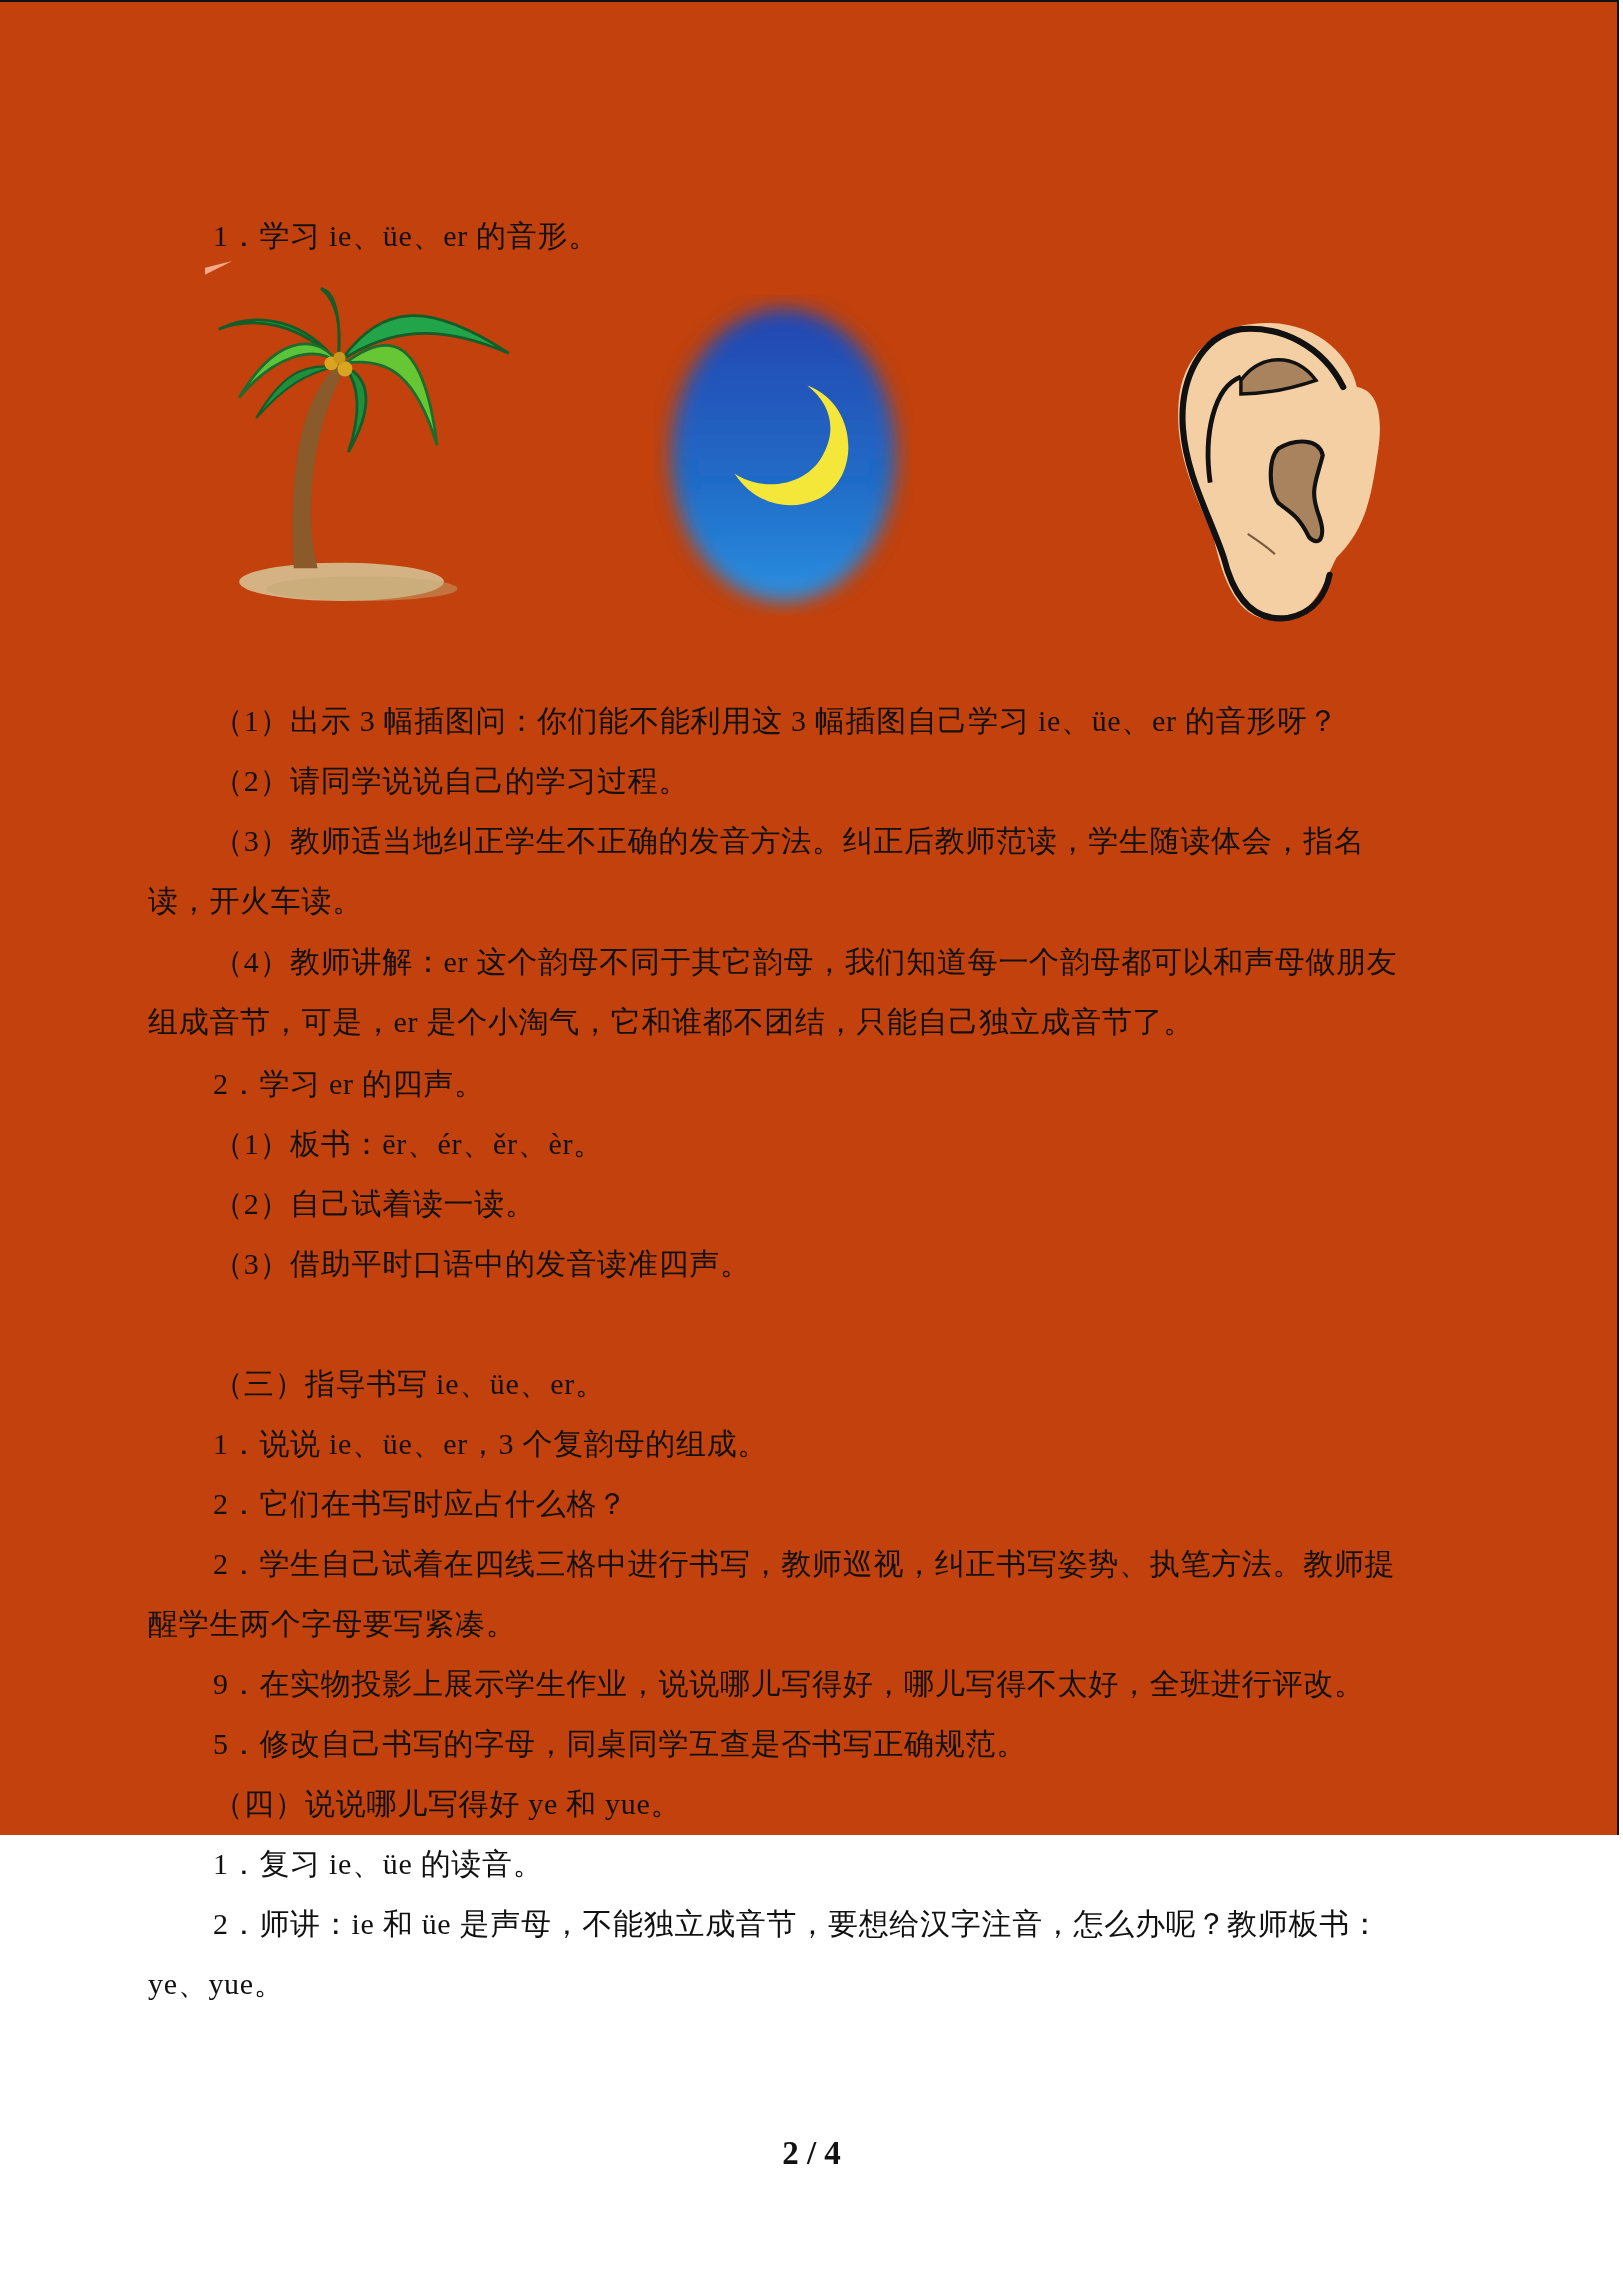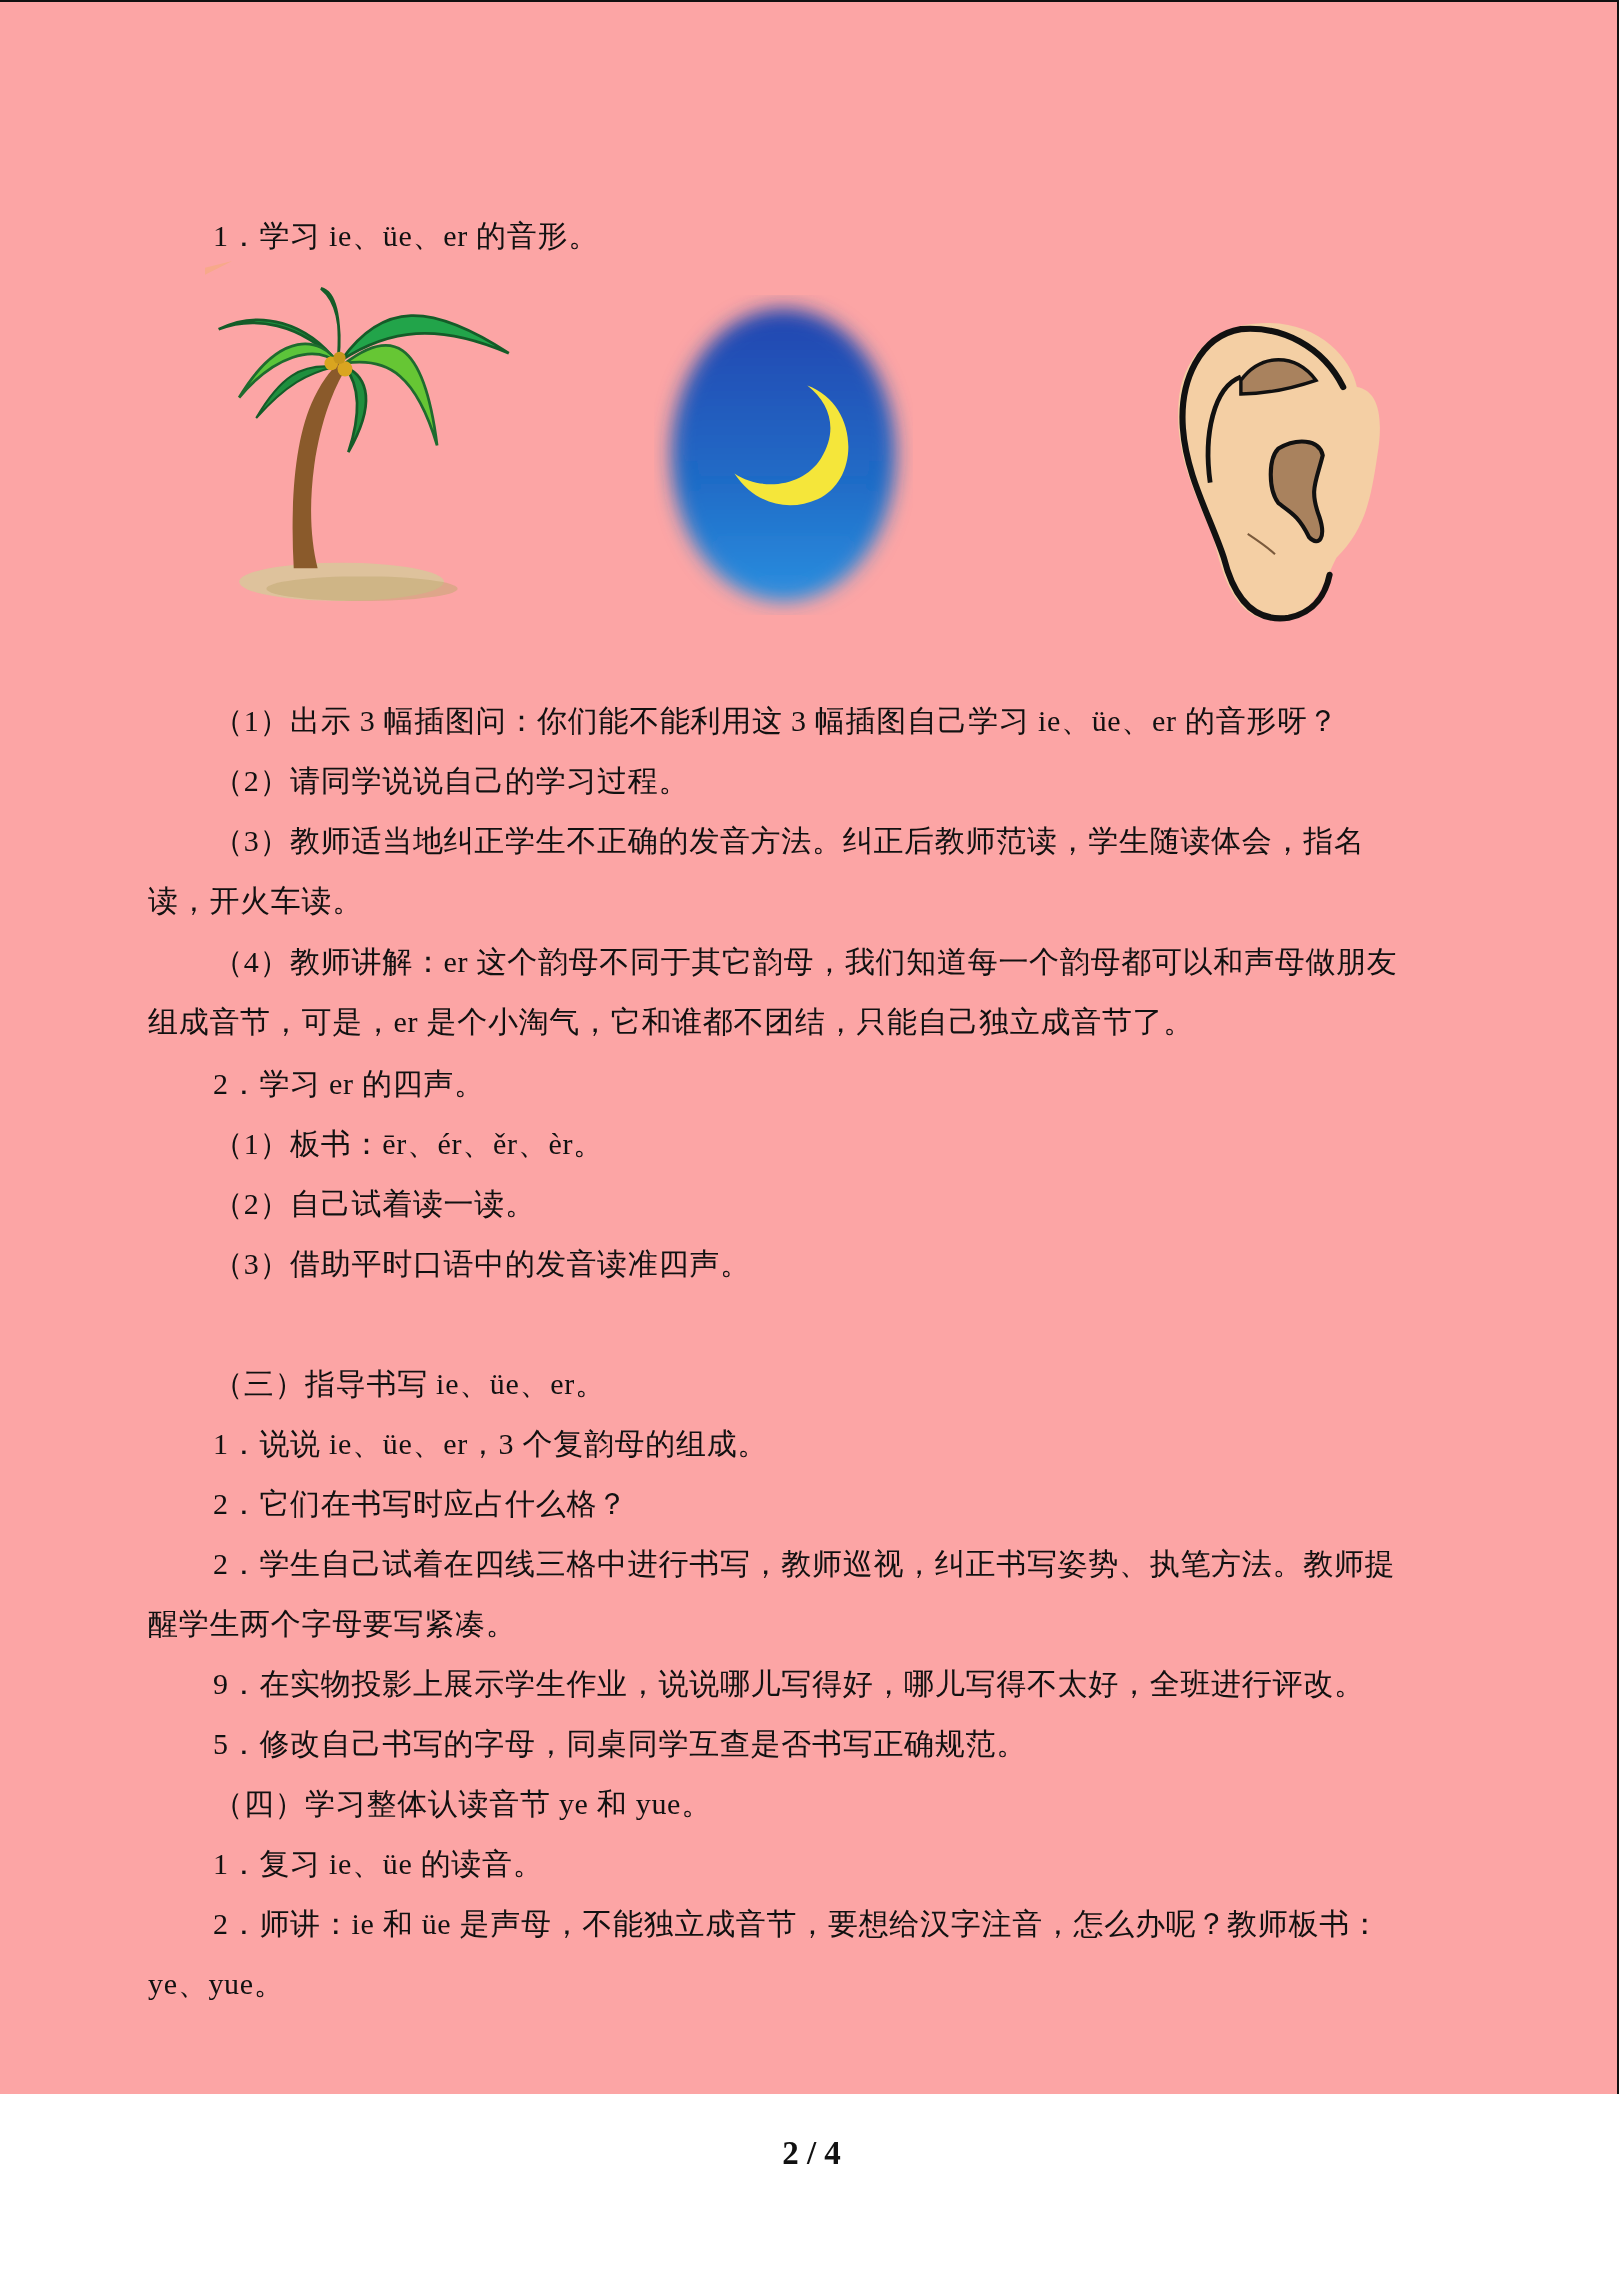--- a/index.html
+++ b/index.html
@@ -8,25 +8,25 @@
       height: 2295px;
       position: relative;
       overflow: hidden;
       font-family: "Liberation Serif", "DejaVu Serif", serif;
       color: #111;
     }
     .page {
       position: absolute;
       left: 0; top: 0;
       width: 1619px;
-      height: 2094px;
+      height: 1835px;
       border-top: 2px solid #111;
       border-right: 2px solid #111;
       box-sizing: border-box;
-      background: #fca5a5;
+      background: #c2410c;
     }
     .line {
       position: absolute;
       font-size: 30px;
       line-height: 41px;
       white-space: nowrap;
       letter-spacing: 0.7px;
     }
     .indent { left: 213px; }
     .flush { left: 148px; }
@@ -110,20 +110,20 @@
   <div class="line indent" style="top:1121px">（1）板书：ēr、ér、ěr、èr。</div>
   <div class="line indent" style="top:1181px">（2）自己试着读一读。</div>
   <div class="line indent" style="top:1241px">（3）借助平时口语中的发音读准四声。</div>
   <div class="line indent" style="top:1361px">（三）指导书写 ie、üe、er。</div>
   <div class="line indent" style="top:1421px">1．说说 ie、üe、er，3 个复韵母的组成。</div>
   <div class="line indent" style="top:1481px">2．它们在书写时应占什么格？</div>
   <div class="line indent" style="top:1541px">2．学生自己试着在四线三格中进行书写，教师巡视，纠正书写姿势、执笔方法。教师提</div>
   <div class="line flush" style="top:1601px">醒学生两个字母要写紧凑。</div>
   <div class="line indent" style="top:1661px">9．在实物投影上展示学生作业，说说哪儿写得好，哪儿写得不太好，全班进行评改。</div>
   <div class="line indent" style="top:1721px">5．修改自己书写的字母，同桌同学互查是否书写正确规范。</div>
-  <div class="line indent" style="top:1781px">（四）学习整体认读音节 ye 和 yue。</div>
+  <div class="line indent" style="top:1781px">（四）说说哪儿写得好 ye 和 yue。</div>
   <div class="line indent" style="top:1841px">1．复习 ie、üe 的读音。</div>
   <div class="line indent" style="top:1901px">2．师讲：ie 和 üe 是声母，不能独立成音节，要想给汉字注音，怎么办呢？教师板书：</div>
   <div class="line flush" style="top:1961px">ye、yue。</div>
 
   <div class="footer">2 / 4</div>
 </div>
 
 
 </body></html>

